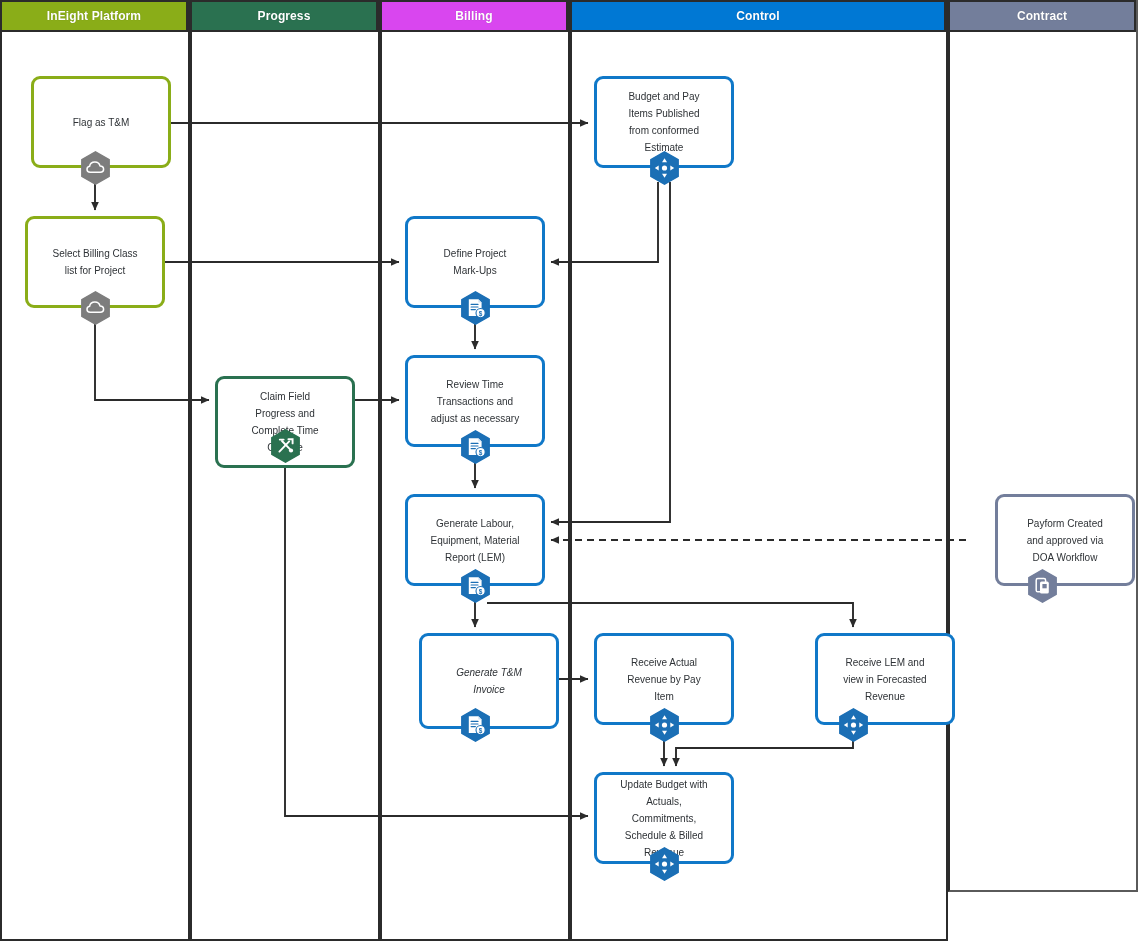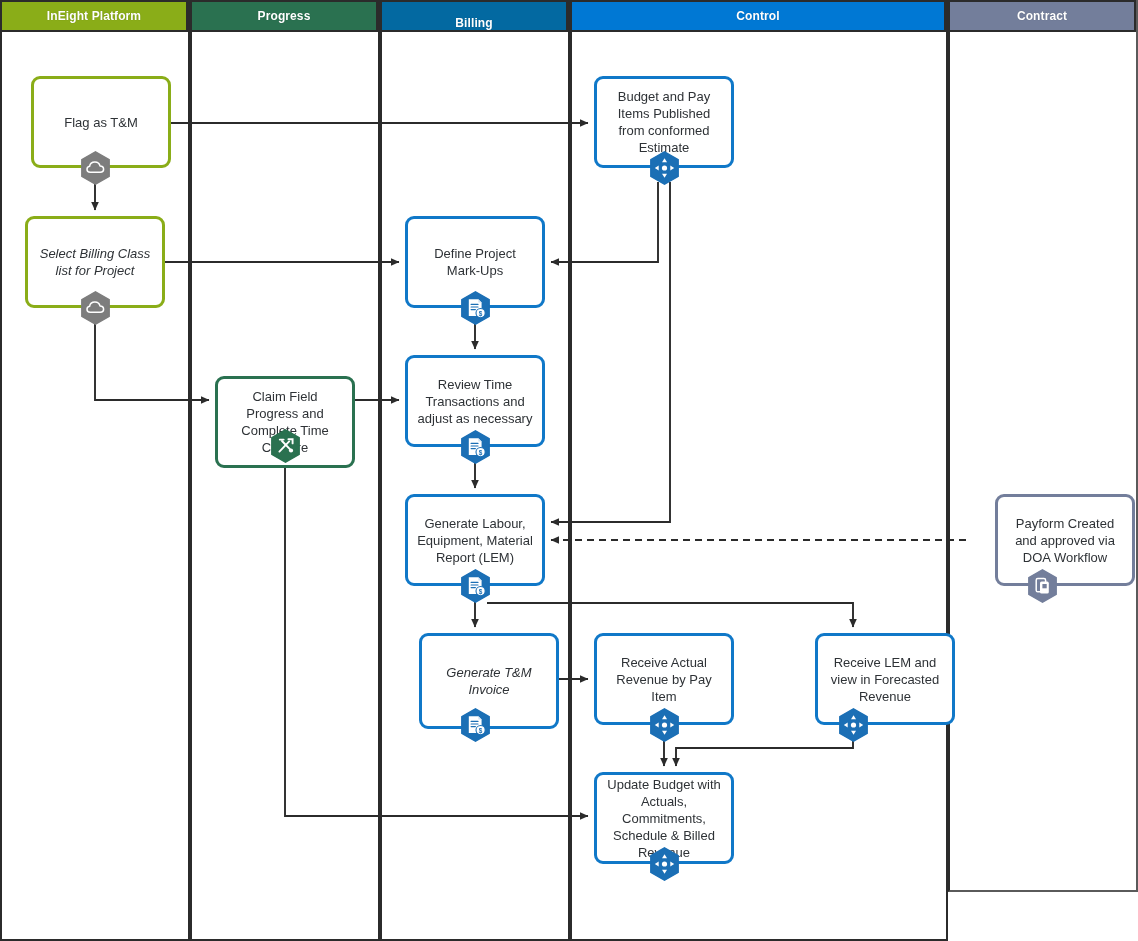--- a/index.html
+++ b/index.html
@@ -13,21 +13,21 @@
   .lane-head{position:absolute;left:0;top:0;right:0;height:32px;box-sizing:border-box;
              border:2px solid #2b2b2b;display:flex;align-items:center;justify-content:center;}
   .lane-head span{color:#ffffff;font-size:12px;font-weight:bold;letter-spacing:.1px;
                   text-shadow:0 0 1px rgba(0,0,0,.25);}
   .lane-body{position:absolute;left:0;top:32px;right:0;bottom:0;box-sizing:border-box;
              border-left:2px solid #2b2b2b;border-bottom:2px solid #2b2b2b;background:transparent;}
 
   
   .node{position:absolute;box-sizing:border-box;background:#ffffff;border-radius:9px;
         display:flex;align-items:center;justify-content:center;text-align:center;
-        font-size:13px;line-height:17px;color:#2e3236;padding:20px 8px;}
+        font-size:10px;line-height:17px;color:#2e3236;padding:20px 8px;}
   .node .txt{white-space:pre-line;display:block;}
 
   .n-green  {border:3px solid #8aad18;}
   .n-dgreen {border:3px solid #2a7150;margin-top:22px;}
   .n-blue   {border:3px solid #1078c8;}
   .n-slate  {border:3px solid #737e9b;}
 
   
   .badge{position:absolute;width:31px;height:34px;z-index:6;}
   .badge svg{display:block;width:31px;height:34px;}
@@ -45,21 +45,21 @@
   </div>
 
   <div class="lane" id="lane-1" style="left: 190px; width: 190px; height: 941px;">
     <div class="lane-head" style="background: rgb(42, 113, 80);">
       <span>Progress</span>
     </div>
     <div class="lane-body"></div>
   </div>
 
   <div class="lane" id="lane-2" style="left: 380px; width: 190px; height: 941px;">
-    <div class="lane-head" style="background: #0369a1; align-items: flex-end;">
+    <div class="lane-head" style="background: #d946ef;">
       <span>Billing</span>
     </div>
     <div class="lane-body"></div>
   </div>
 
   <div class="lane" id="lane-3" style="left: 570px; width: 378px; height: 941px;">
     <div class="lane-head" style="background: rgb(0, 120, 212);">
       <span>Control</span>
     </div>
     <div class="lane-body"></div>
@@ -112,21 +112,21 @@
     </g>
     <g fill="none" stroke="#2b2b2b" stroke-width="1.9">
 
       <path stroke-dasharray="7 5" d="M966,540 L551,540" marker-end="url(#arw)"></path>
     </g>
   </svg>
 
   <div class="node n-green" id="node-flag-tm" style="left: 25px; top: 76px; width: 140px; height: 92px; margin-left: 6px;">
     <span class="txt">Flag as T&amp;M</span>
   </div>
-  <div class="node n-green" id="node-select-billing" style="left: 25px; top: 216px; width: 140px; height: 92px; font-style: italic;">
+  <div class="node n-green" id="node-select-billing" style="left: 25px; top: 216px; width: 140px; height: 92px;">
     <span class="txt">Select Billing Class
 list for Project</span>
   </div>
   <div class="node n-dgreen" id="node-claim-field" style="left: 215px; top: 354px; width: 140px; height: 92px;">
     <span class="txt">Claim Field
 Progress and
 Complete Time
 Capture</span>
   </div>
   <div class="node n-blue" id="node-budget-pay" style="left: 594px; top: 76px; width: 140px; height: 92px;">

